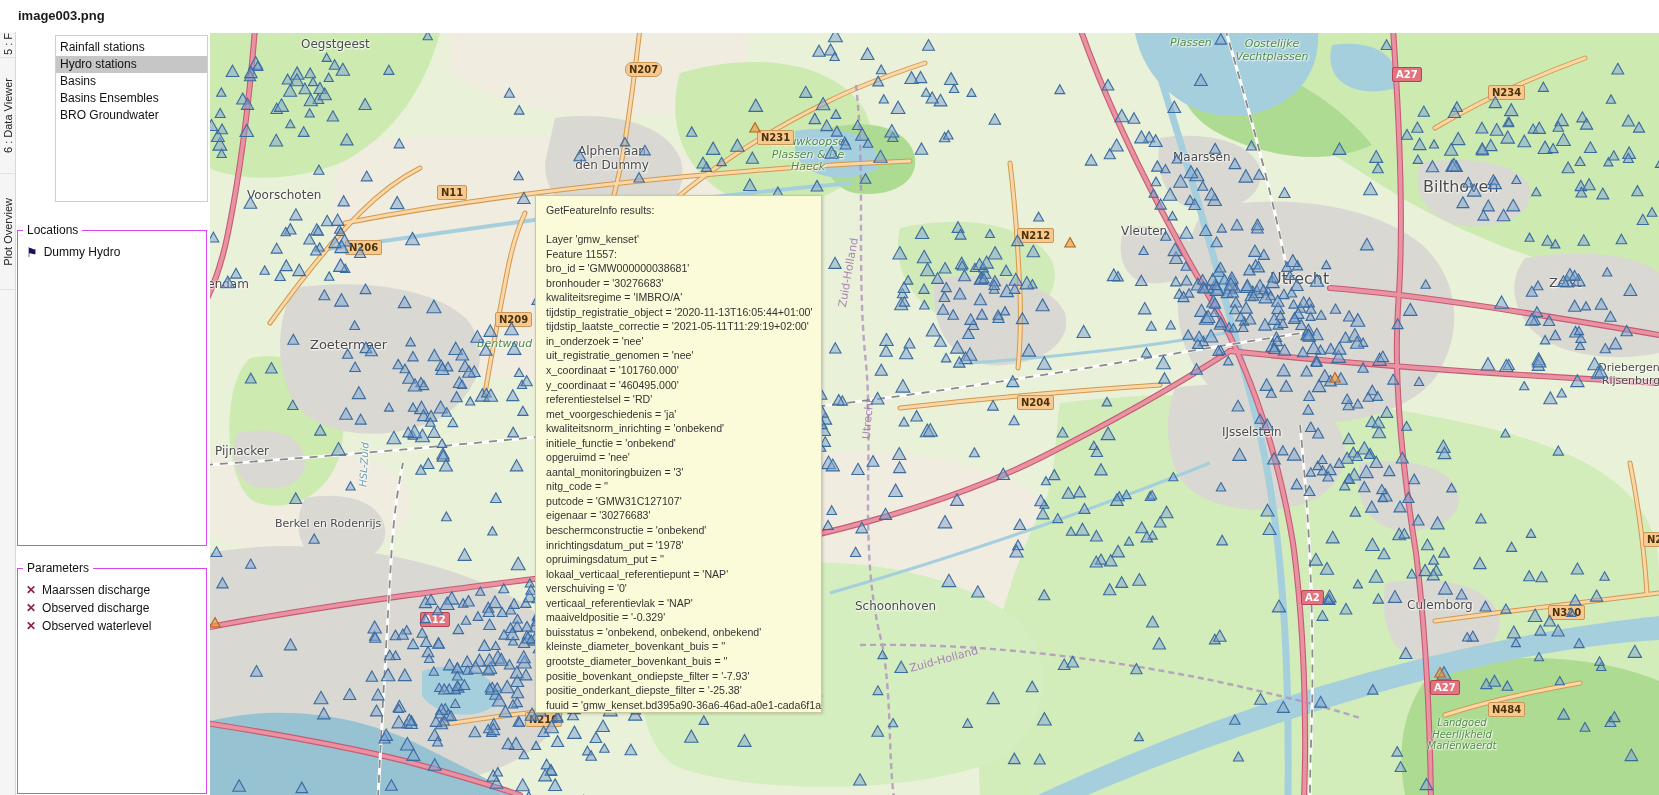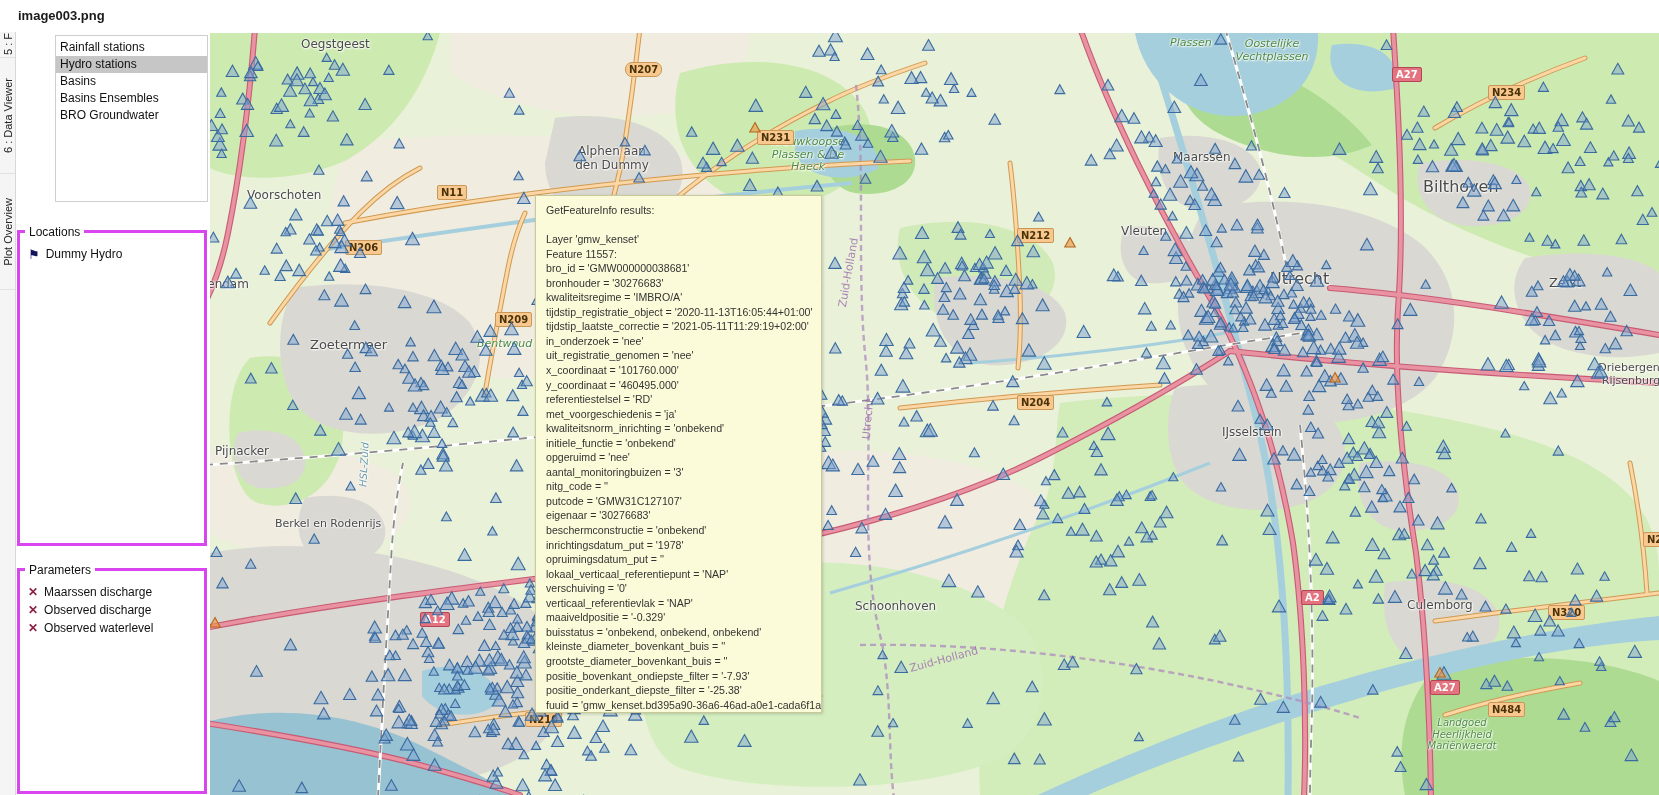--- a/index.html
+++ b/index.html
@@ -8,21 +8,21 @@
   #window-title{position:absolute;left:18px;top:8px;font-size:13px;font-weight:bold;color:#1a1a1a;}
   
   #tabstrip{position:absolute;left:0;top:32px;width:15px;height:763px;background:#f5f5f5;border-right:1px solid #d8d8d8;}
   .vtab{position:absolute;left:0;width:15px;display:flex;align-items:center;justify-content:center;border-bottom:1px solid #e2e2e2;box-sizing:border-box;cursor:default;}
   .vtab span{writing-mode:vertical-rl;transform:rotate(180deg);font-size:11px;color:#222;white-space:nowrap;}
   
   #sidebar{position:absolute;left:16px;top:32px;width:194px;height:763px;background:#fff;}
   #layers-box{position:absolute;left:39px;top:3px;width:153px;height:167px;background:#fff;border:1px solid #cfcfcf;box-sizing:border-box;padding-top:3px;overflow:hidden;}
   .layer-item{height:17px;line-height:17px;font-size:12px;color:#111;padding-left:4px;white-space:nowrap;cursor:default;}
   .layer-item.selected{background:#c6c6c6;}
-  .groupbox{position:absolute;left:1px;width:190px;border:3px solid #d946ef;background:#fff;box-sizing:border-box;}
+  .groupbox{position:absolute;left:1px;width:190px;border:1px solid #d946ef;background:#fff;box-sizing:border-box;}
   #locations-box{top:198px;height:316px;}
   #parameters-box{top:536px;height:226px;}
   .groupbox-title{position:absolute;top:-8px;left:5px;background:#fff;padding:0 4px;font-size:12px;color:#111;}
   .panel-items{padding-top:12px;}
   .panel-row{display:flex;align-items:center;gap:6px;padding:2px 0 2px 8px;font-size:12px;color:#111;cursor:default;}
   .flag-ic{color:#14145a;font-size:13px;line-height:13px;}
   .x-ic{color:#8b2242;font-weight:bold;font-size:12px;line-height:12px;}
   
   #map{position:absolute;left:210px;top:33px;width:1449px;height:762px;background:#e9f1d8;overflow:hidden;}
   #map svg{position:absolute;left:0;top:0;}

